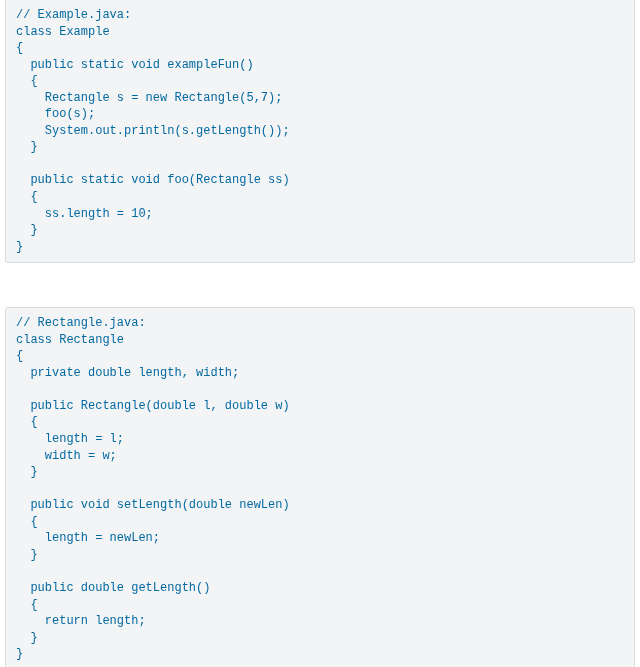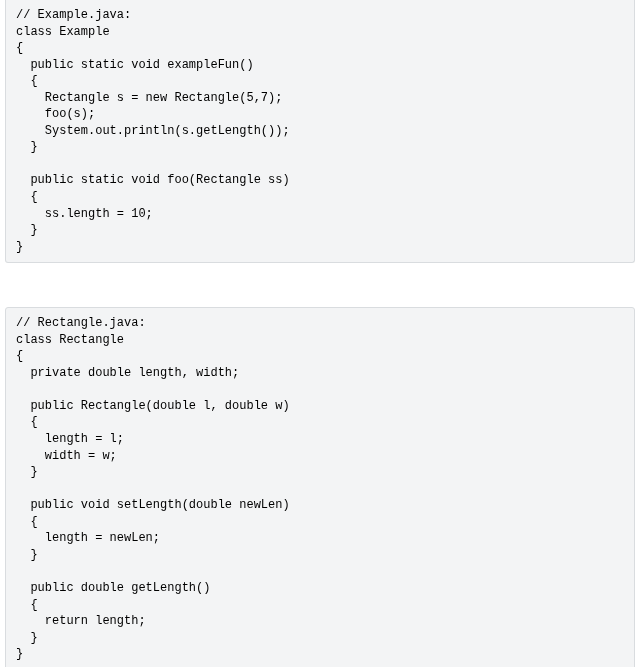--- a/index.html
+++ b/index.html
@@ -13,21 +13,21 @@
   }
   .code-block {
     background: #f3f4f5;
     border: 1px solid #d9dcdf;
     border-radius: 3px;
     padding: 7px 10px 7px 10px;
     margin: 0 5px 0 5px;
     font-family: "Consolas", "Monaco", "Courier New", monospace;
     font-size: 12px;
     line-height: 1.38;
-    color: #000000;
+    color: #0369a1;
     white-space: pre;
     overflow: hidden;
   }
   .code-block.first {
     margin-top: 0;
     border-top: none;
     border-top-left-radius: 0;
     border-top-right-radius: 0;
   }
   .spacer {

